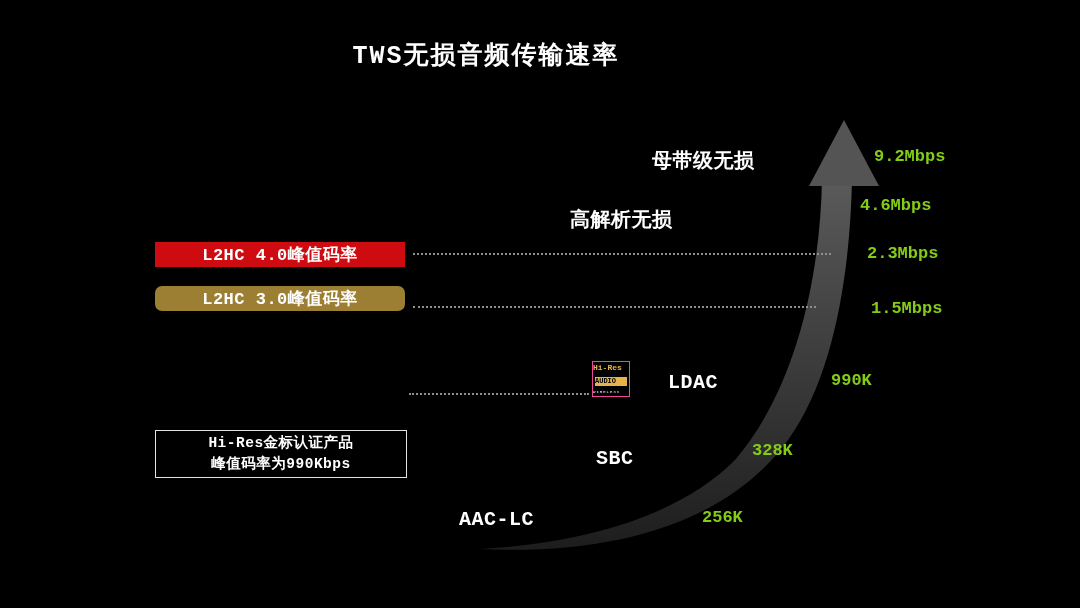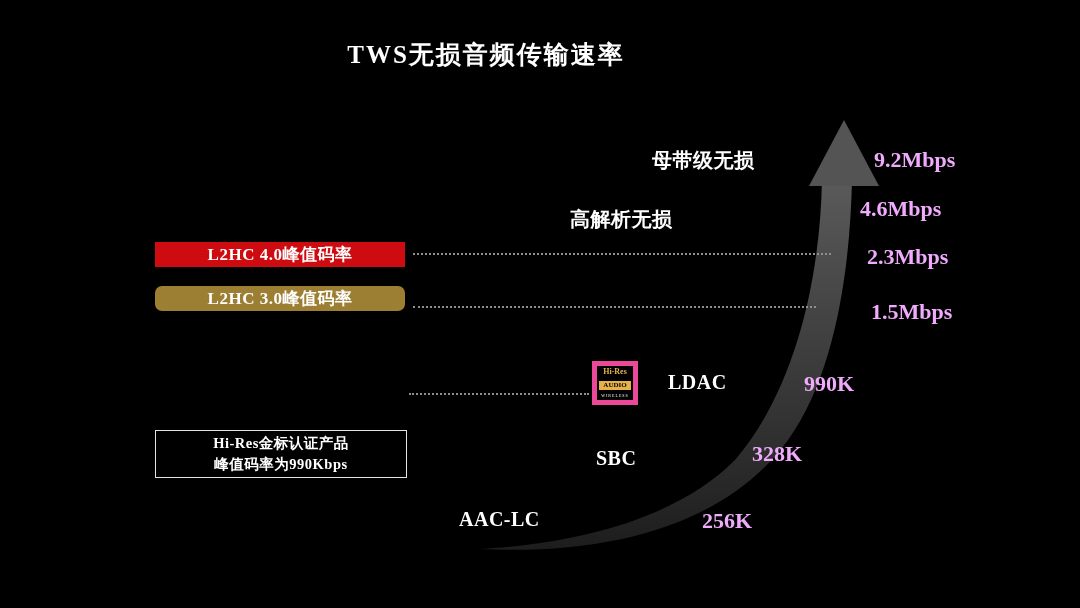--- a/index.html
+++ b/index.html
@@ -1,18 +1,18 @@
 <!DOCTYPE html>
 <html><head>
 <meta charset="utf-8">
 <style>
   html,body{margin:0;padding:0;background:#000;}
   .canvas{
     position:relative;width:972px;height:608px;background:#000;overflow:hidden;
-    font-family:Liberation Serif, serif;
+    font-family:Liberation Mono, monospace;
   }
   .title{
     position:absolute;top:38px;left:0;right:0;text-align:center;
     color:#ffffff;font-size:25px;font-weight:bold;letter-spacing:2px;
   }
   .arrow-svg{position:absolute;left:0;top:0;width:1080px;height:608px;}
   .dot{position:absolute;height:0;border-top:2px dotted #8f8f8f;}
   .dot-1{top:253px;left:413px;width:418px;}
   .dot-2{top:306px;left:413px;width:403px;}
   .dot-3{top:393px;left:409px;width:180px;}
@@ -26,31 +26,31 @@
   .box-outline{
     top:386px;height:46px;border:1px solid #e3e3e3;background:transparent;
     flex-direction:column;line-height:21px;font-size:14.5px;margin-top:44px;
   }
   .lab{position:absolute;color:#ffffff;font-weight:bold;font-size:20px;letter-spacing:.5px;}
   .lab-master{left:652px;top:147px;}
   .lab-hires-lossless{left:570px;top:206px;}
   .lab-ldac{left:668px;top:371px;}
   .lab-sbc{left:596px;top:441px;margin-top:6px;}
   .lab-aac{left:459px;top:508px;}
-  .val{position:absolute;color:#f0abfc;font-weight:bold;font-size:22px;}
+  .val{position:absolute;color:#84cc16;font-weight:bold;font-size:17px;}
   .val-0{left:874px;top:147px;}
   .val-1{left:860px;top:196px;}
   .val-2{left:867px;top:244px;}
   .val-3{left:827px;top:299px;margin-left:44px;}
-  .val-4{left:804px;top:371px;}
+  .val-4{left:831px;top:371px;}
   .val-5{left:752px;top:441px;}
   .val-6{left:702px;top:508px;}
   .badge{
     position:absolute;left:592px;top:361px;width:36px;height:32px;
-    border:5px solid #ec4899;background:#000;text-align:center;
+    border:1px solid #ec4899;background:#000;text-align:left;
     display:flex;flex-direction:column;justify-content:space-between;padding:1px 0;
   }
   .badge-hires{color:#E6B34A;font-weight:bold;font-size:8px;line-height:10px;}
   .badge-audio{background:#E6B34A;color:#000;font-weight:bold;font-size:7px;line-height:9px;margin:0 2px;}
   .badge-wireless{color:#ffffff;font-size:4px;line-height:6px;letter-spacing:1px;}
 </style>
 </head>
 <body>
 
 <div class="canvas">

